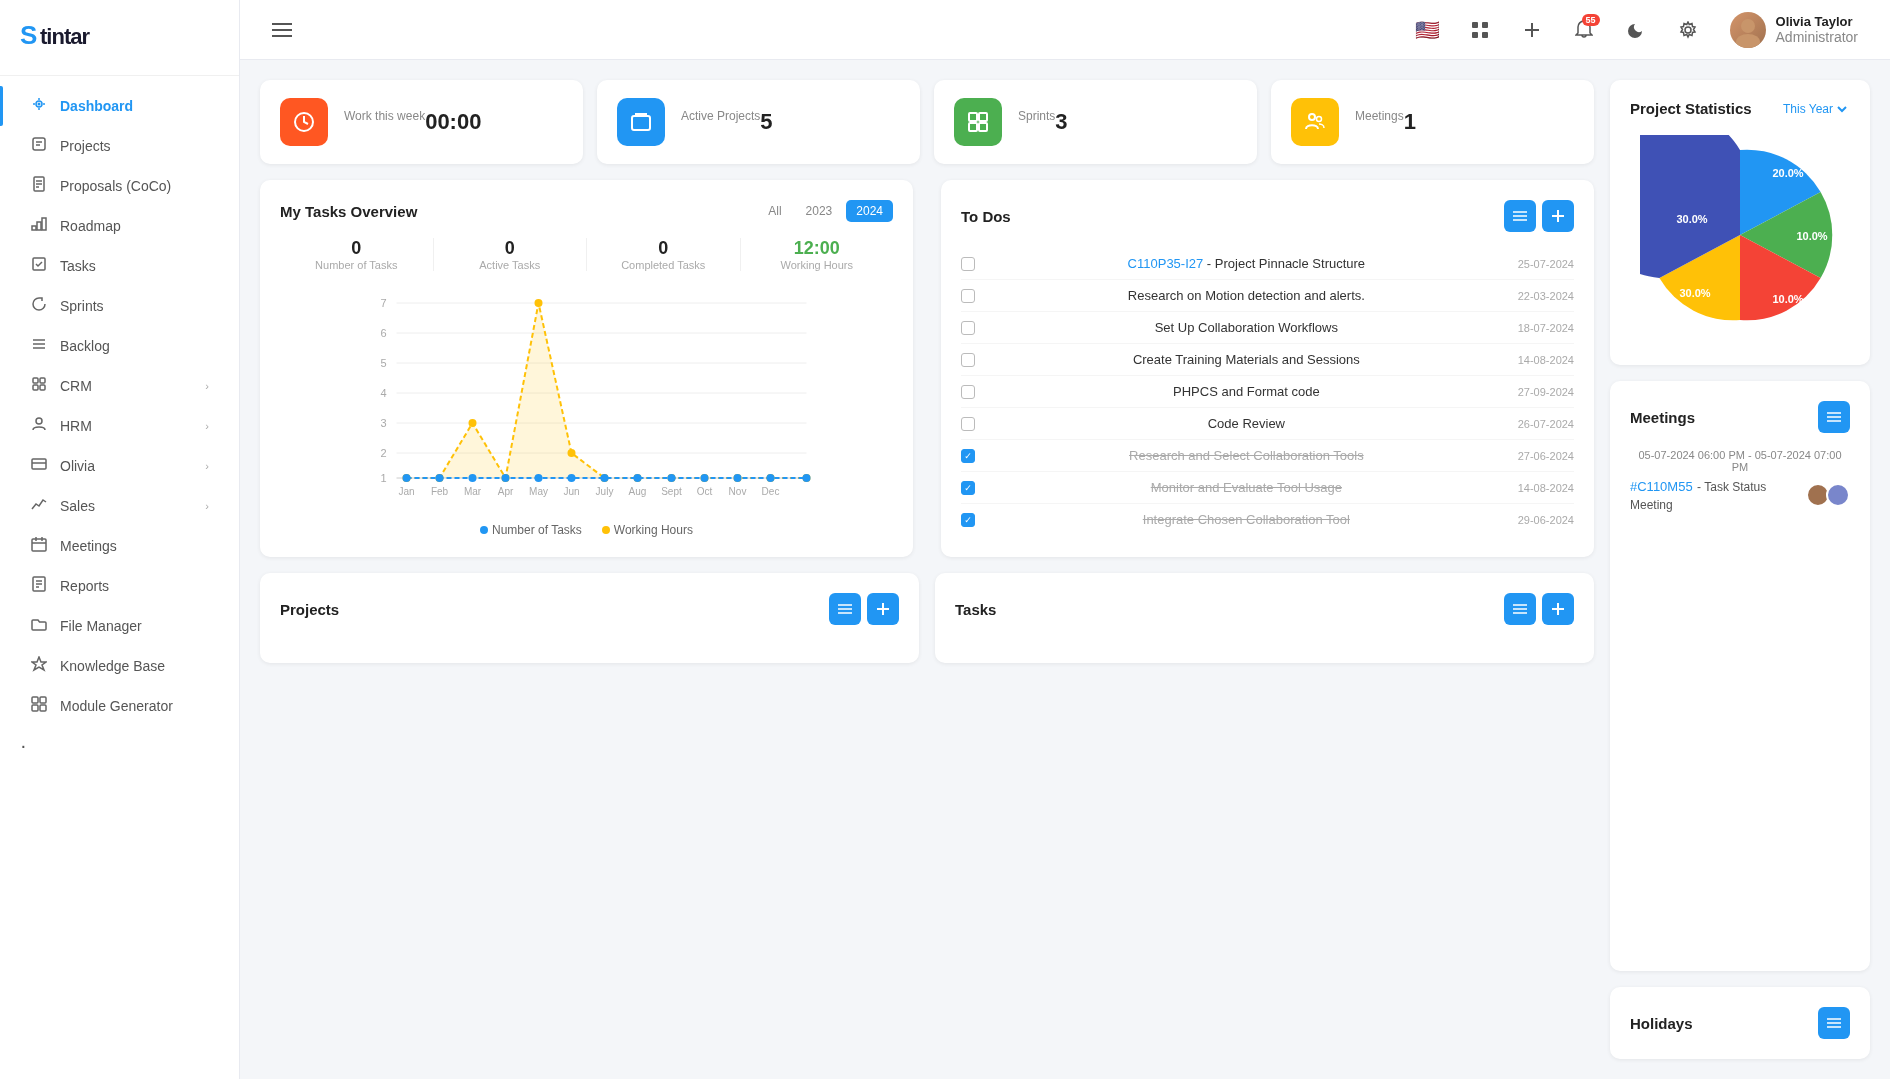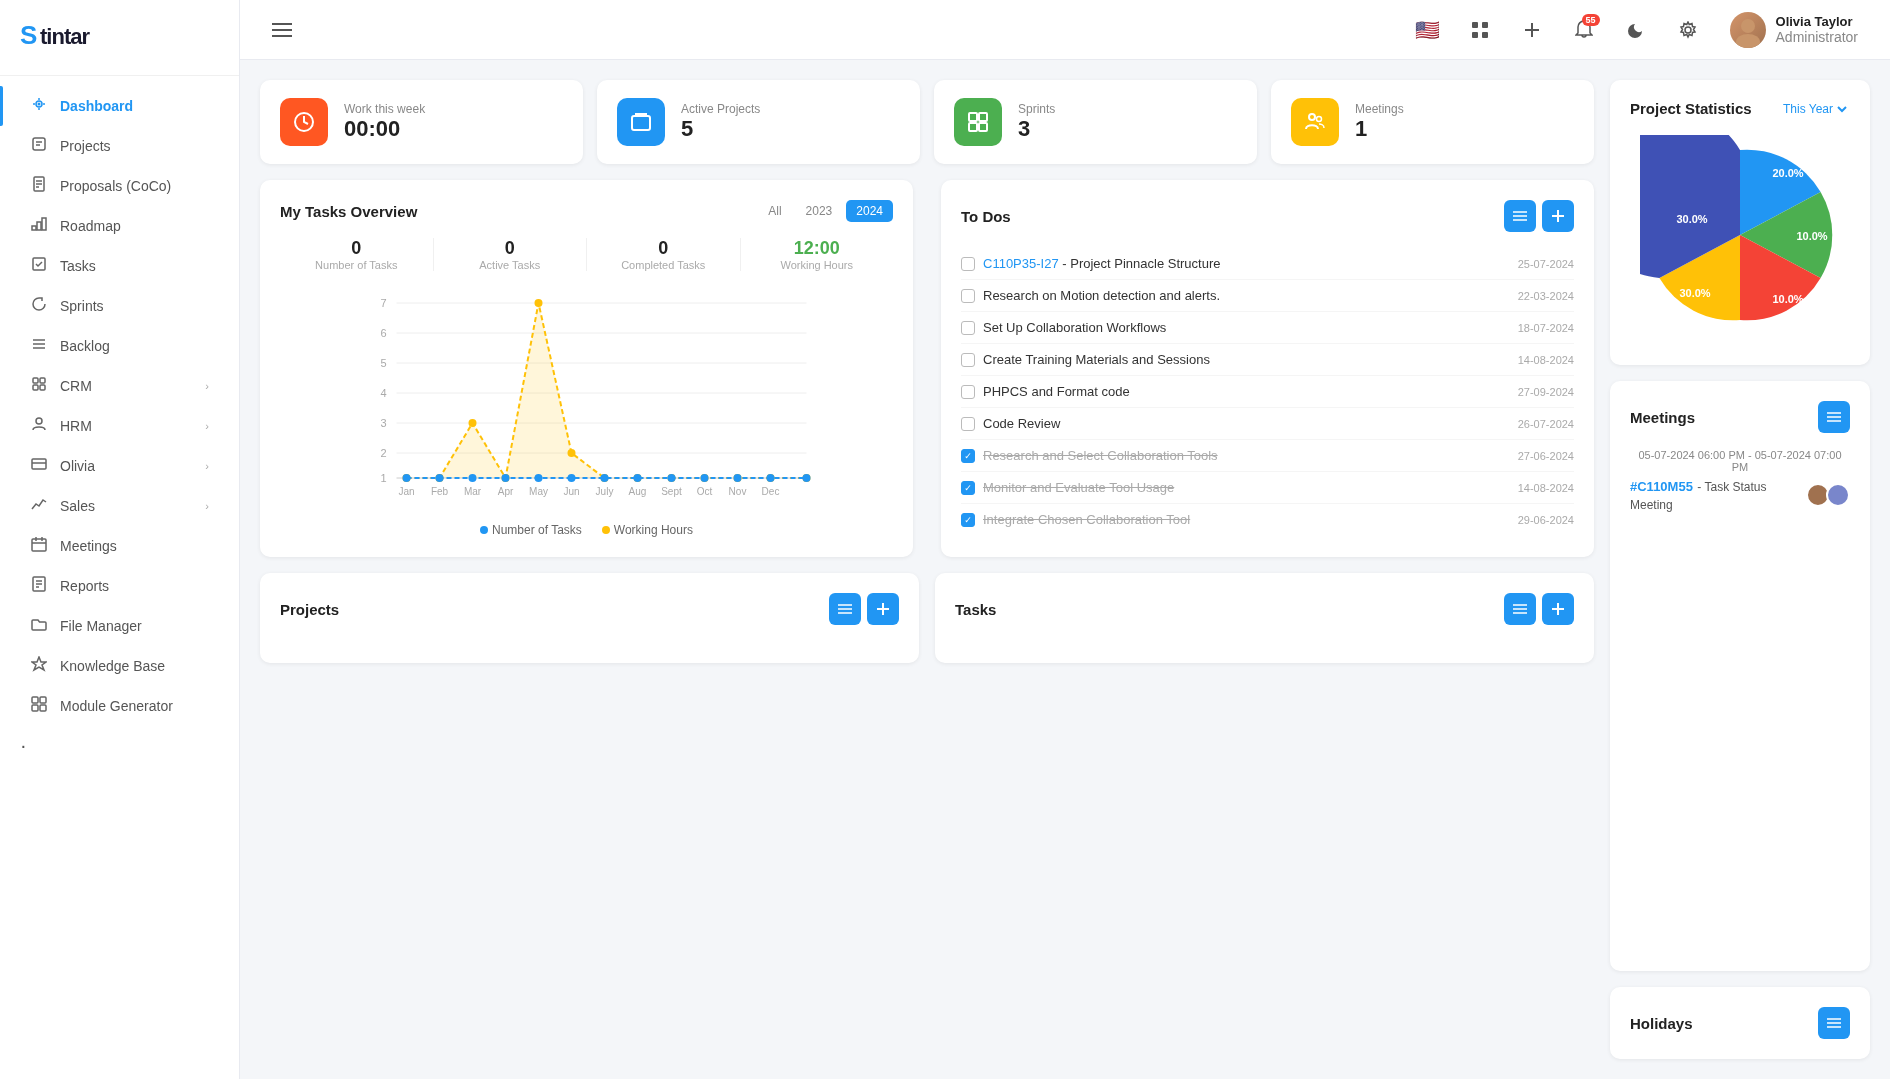--- a/index.html
+++ b/index.html
@@ -35,21 +35,21 @@
     .dashboard-right { width: 260px; flex-shrink: 0; display: flex; flex-direction: column; gap: 16px; }
 
     
     .stat-cards { display: flex; gap: 14px; }
     .stat-card { background: #fff; border-radius: 10px; padding: 18px 20px; display: flex; align-items: center; gap: 16px; flex: 1; box-shadow: 0 1px 4px rgba(0,0,0,0.07); }
     .stat-icon { width: 48px; height: 48px; border-radius: 10px; display: flex; align-items: center; justify-content: center; font-size: 22px; flex-shrink: 0; }
     .stat-icon.red { background: #ff5722; color: #fff; }
     .stat-icon.blue { background: #2196f3; color: #fff; }
     .stat-icon.green { background: #4caf50; color: #fff; }
     .stat-icon.orange { background: #ffc107; color: #fff; }
-    .stat-info { display: flex; flex-direction: column; }
+    .stat-info { display: flex; flex-direction: row; }
     .stat-label { font-size: 12px; color: #888; }
     .stat-value { font-size: 22px; font-weight: 700; color: #222; }
 
     
     .middle-row { display: flex; gap: 28px; }
 
     
     .tasks-overview { background: #fff; border-radius: 10px; padding: 20px; flex: 1; box-shadow: 0 1px 4px rgba(0,0,0,0.07); }
     .card-header { display: flex; align-items: center; justify-content: space-between; margin-bottom: 16px; }
     .card-title { font-size: 15px; font-weight: 600; color: #222; }
@@ -67,21 +67,21 @@
     
     .chart-area { margin-top: 10px; }
     .chart-svg { width: 100%; height: 230px; }
     .chart-legend { display: flex; gap: 20px; justify-content: center; margin-top: 6px; font-size: 12px; color: #666; }
     .legend-dot { width: 8px; height: 8px; border-radius: 50%; display: inline-block; margin-right: 4px; }
 
     
     .todos-card { background: #fff; border-radius: 10px; padding: 20px; flex: 1; box-shadow: 0 1px 4px rgba(0,0,0,0.07); }
     .icon-btn { width: 32px; height: 32px; border-radius: 6px; background: #2196f3; color: #fff; border: none; cursor: pointer; display: flex; align-items: center; justify-content: center; font-size: 16px; }
     .btn-group { display: flex; gap: 6px; }
-    .todo-list { margin-top: 10px; }
+    .todo-list { margin-top: 10px; text-align: center; }
     .todo-item { display: flex; align-items: center; padding: 8px 0; border-bottom: 1px solid #f5f5f5; gap: 8px; }
     .todo-item:last-child { border-bottom: none; }
     .todo-cb { width: 14px; height: 14px; border: 1.5px solid #bbb; border-radius: 3px; flex-shrink: 0; display: flex; align-items: center; justify-content: center; }
     .todo-cb.checked { background: #2196f3; border-color: #2196f3; color: #fff; font-size: 9px; }
     .todo-text { flex: 1; font-size: 13px; color: #333; }
     .todo-text a { color: #2196f3; text-decoration: none; }
     .todo-text.done { text-decoration: line-through; color: #aaa; }
     .todo-date { font-size: 11px; color: #aaa; flex-shrink: 0; }
 
     
@@ -90,21 +90,21 @@
 
     
     .project-stats-card { background: #fff; border-radius: 10px; padding: 20px; box-shadow: 0 1px 4px rgba(0,0,0,0.07); }
     .ps-header { display: flex; align-items: center; justify-content: space-between; margin-bottom: 8px; }
     .ps-select { font-size: 12px; color: #2196f3; border: none; background: transparent; cursor: pointer; }
     .pie-container { display: flex; justify-content: center; align-items: center; padding: 10px 0; }
 
     .meetings-card { background: #fff; border-radius: 10px; padding: 20px; box-shadow: 0 1px 4px rgba(0,0,0,0.07); flex: 1; }
     .meeting-time { font-size: 11px; color: #888; margin: 10px 0 4px; text-align: center; }
     .meeting-item { display: flex; align-items: center; justify-content: space-between; gap: 8px; }
-    .meeting-link { color: #2196f3; font-size: 13px; text-decoration: none; font-weight: 700; }
+    .meeting-link { color: #2196f3; font-size: 13px; text-decoration: none; font-weight: 400; }
     .meeting-title { font-size: 12px; color: #555; }
     .meeting-avatars { display: flex; gap: 2px; }
     .m-avatar { width: 24px; height: 24px; border-radius: 50%; background: #c8a87a; border: 2px solid #fff; }
 
     .holidays-card { background: #fff; border-radius: 10px; padding: 20px; box-shadow: 0 1px 4px rgba(0,0,0,0.07); }
     .holidays-header { display: flex; align-items: center; justify-content: space-between; }
   </style>
 </head>
 <body>
 

